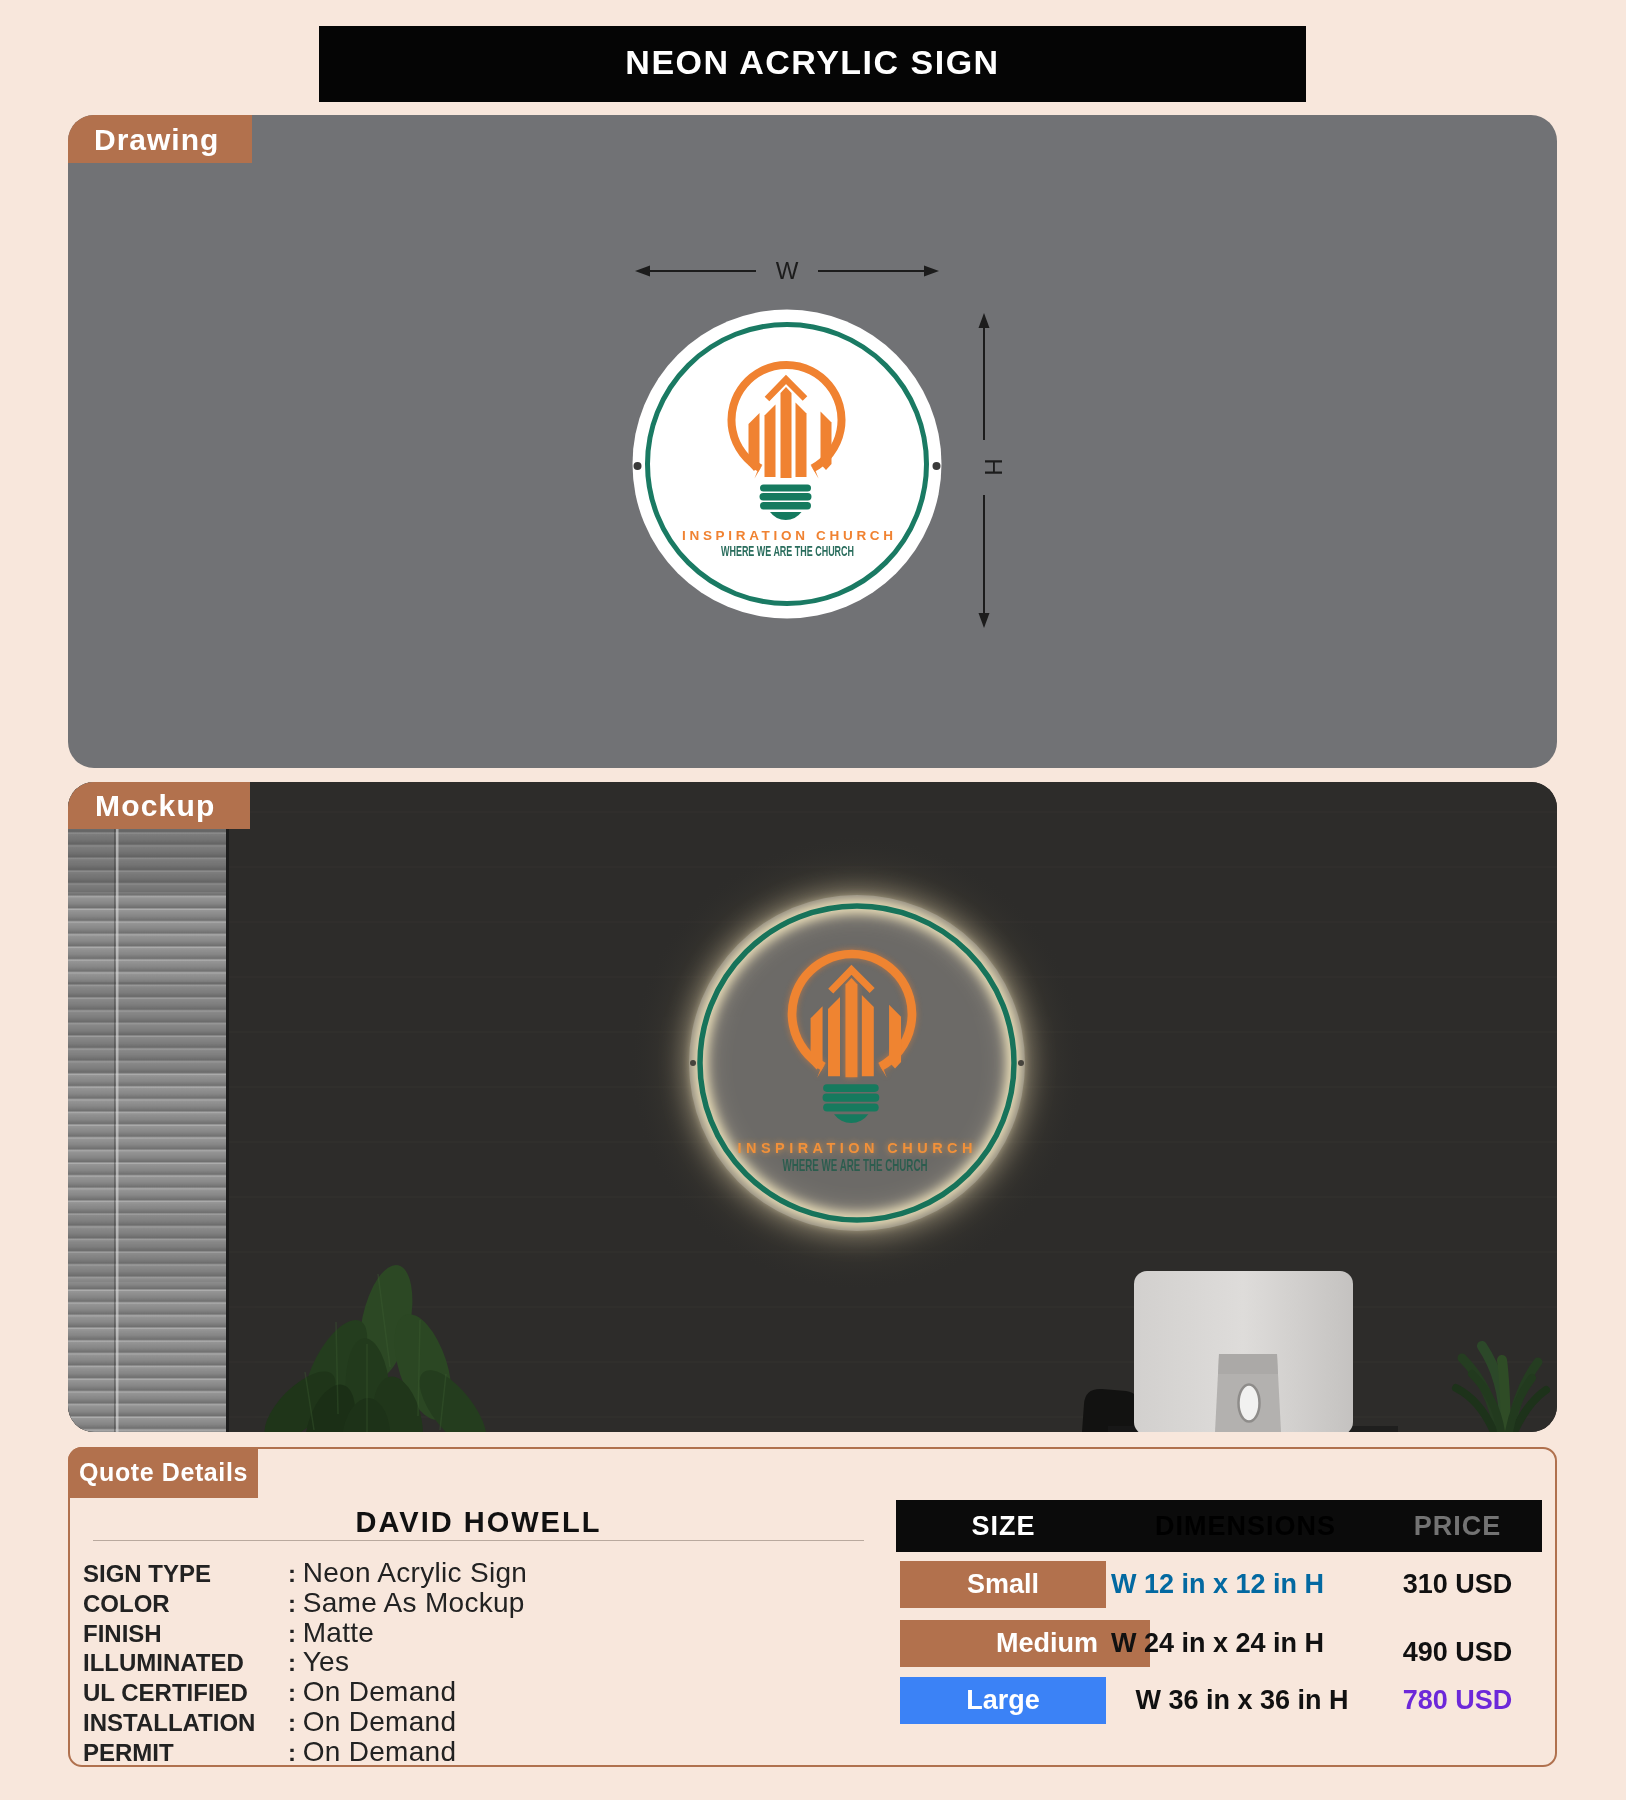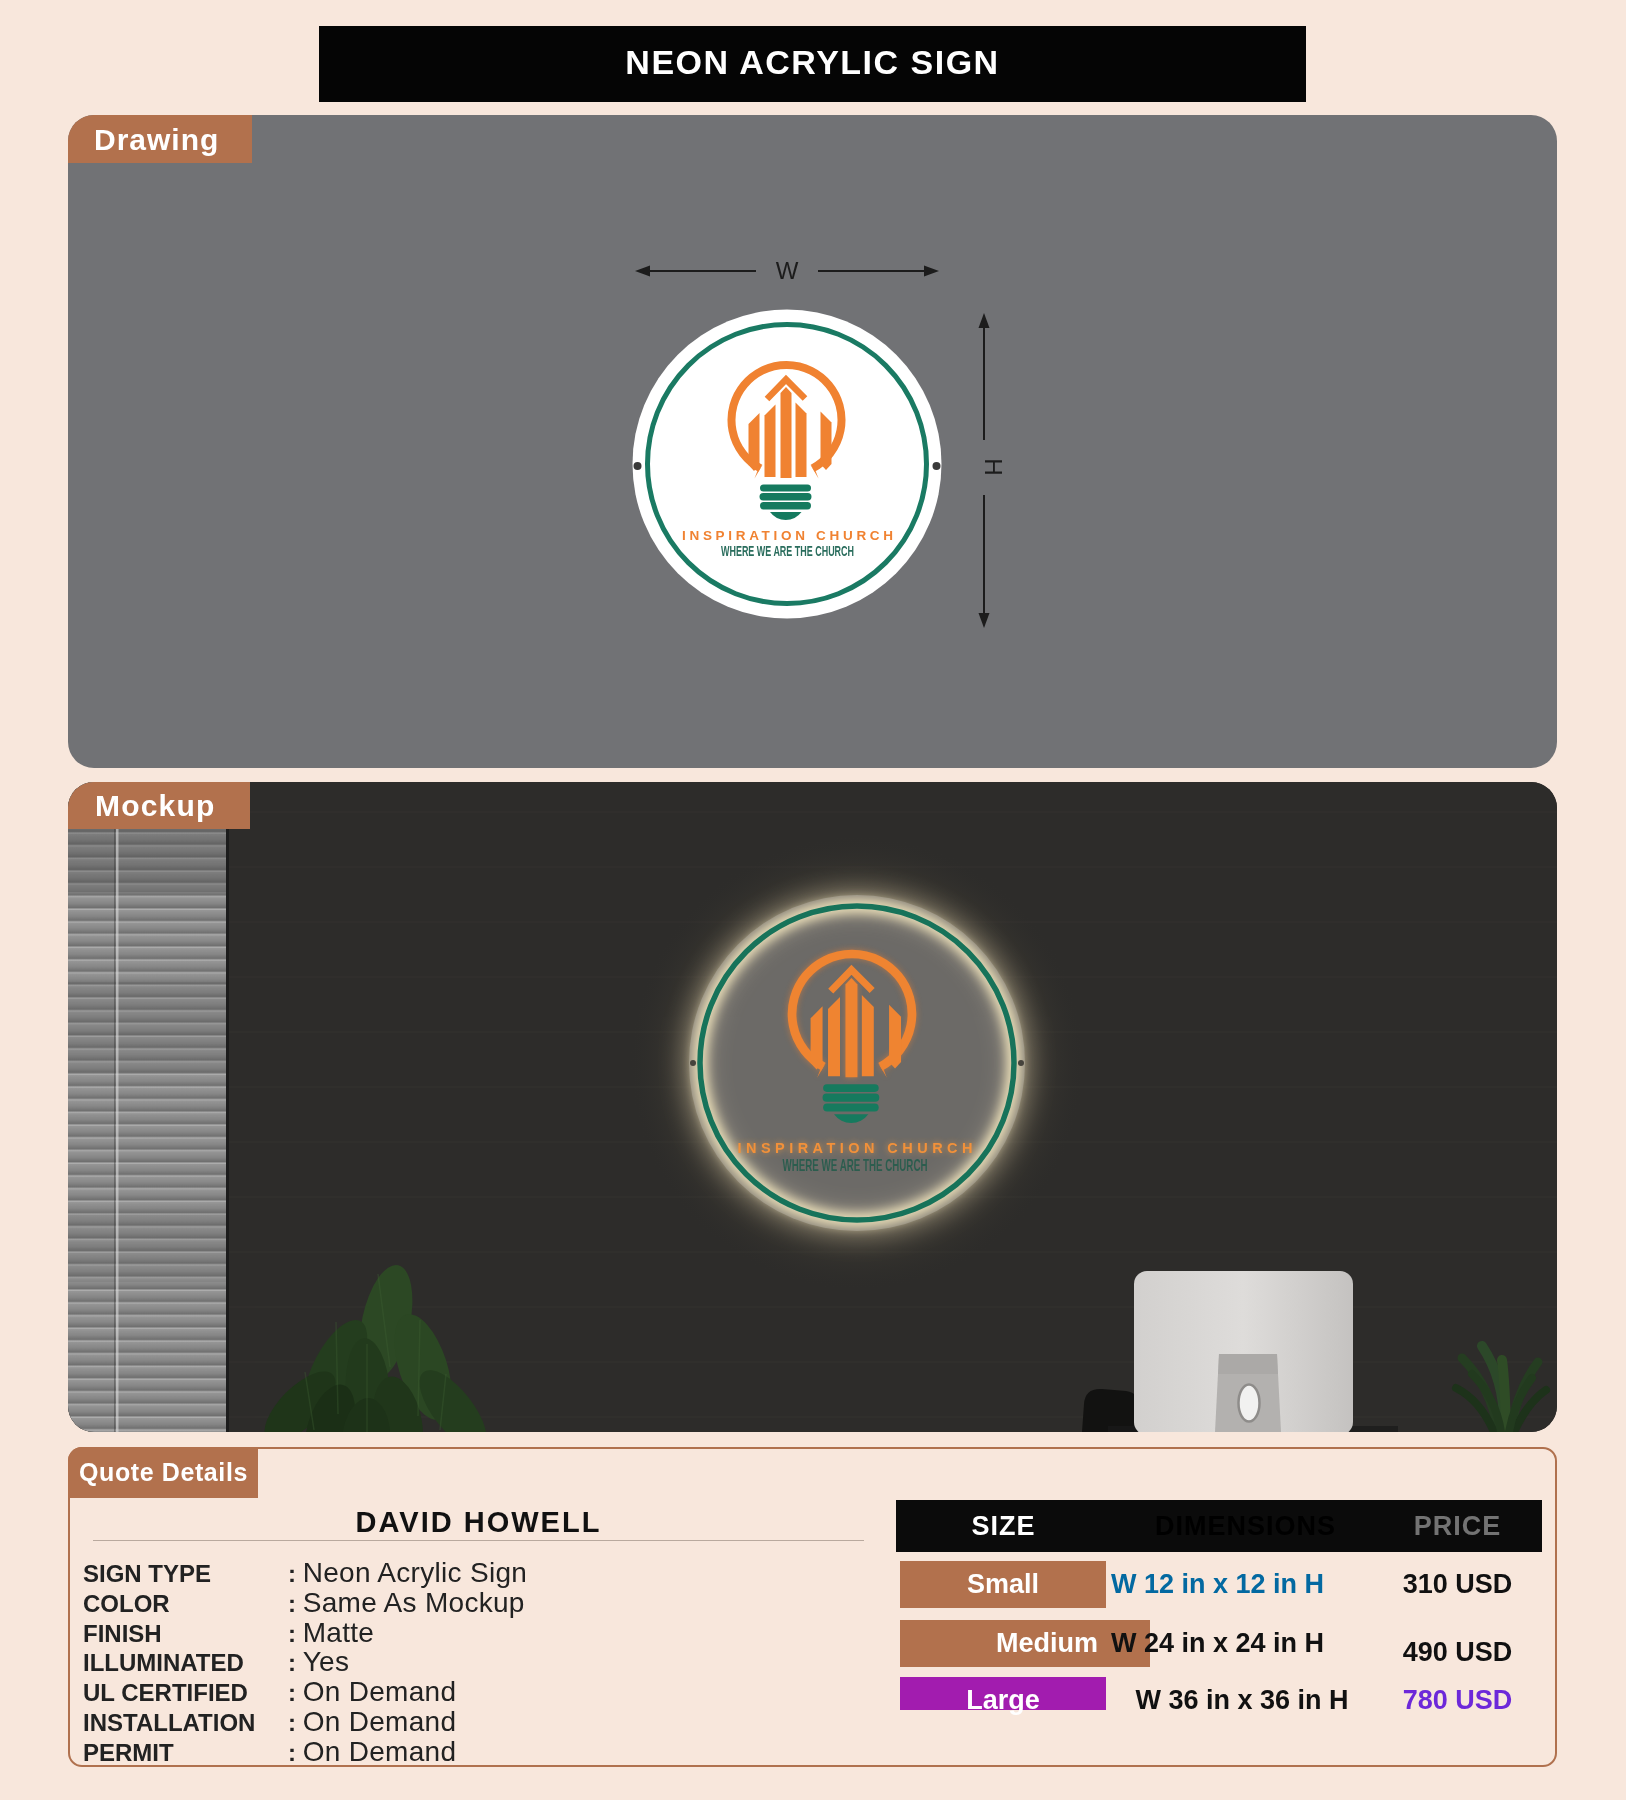--- a/index.html
+++ b/index.html
@@ -242,17 +242,17 @@
 <div class="abs" style="left:1111px;top:1561px;width:262px;height:47px;line-height:47px;text-align:left;font-weight:bold;font-size:27px;color:#0369a1;">W 12 in x 12 in H</div>
 
 <div class="abs" style="left:1373px;top:1561px;width:169px;height:47px;line-height:47px;text-align:center;font-weight:bold;font-size:27px;color:#111;">310 USD</div>
 
 <div class="abs" style="left:900px;top:1620px;width:206px;height:47px;background:#b2714d;color:#fff;font-weight:bold;font-size:27px;line-height:47px;text-align:center;padding-left:44px;">Medium</div>
 
 <div class="abs" style="left:1111px;top:1620px;width:262px;height:47px;line-height:47px;text-align:left;font-weight:bold;font-size:27px;color:#111;">W 24 in x 24 in H</div>
 
 <div class="abs" style="left:1373px;top:1620px;width:169px;height:47px;line-height:47px;text-align:center;font-weight:bold;font-size:27px;color:#111;margin-top:9px;">490 USD</div>
 
-<div class="abs" style="left:900px;top:1677px;width:206px;height:33px;background:#a21caf;color:#fff;font-weight:bold;font-size:27px;line-height:47px;text-align:center;">Large</div>
+<div class="abs" style="left:900px;top:1677px;width:206px;height:47px;background:#3b82f6;color:#fff;font-weight:bold;font-size:27px;line-height:47px;text-align:center;">Large</div>
 
 <div class="abs" style="left:1111px;top:1677px;width:262px;height:47px;line-height:47px;text-align:center;font-weight:bold;font-size:27px;color:#111;">W 36 in x 36 in H</div>
 
 <div class="abs" style="left:1373px;top:1677px;width:169px;height:47px;line-height:47px;text-align:center;font-weight:bold;font-size:27px;color:#6d28d9;">780 USD</div>
 
 </body></html>

